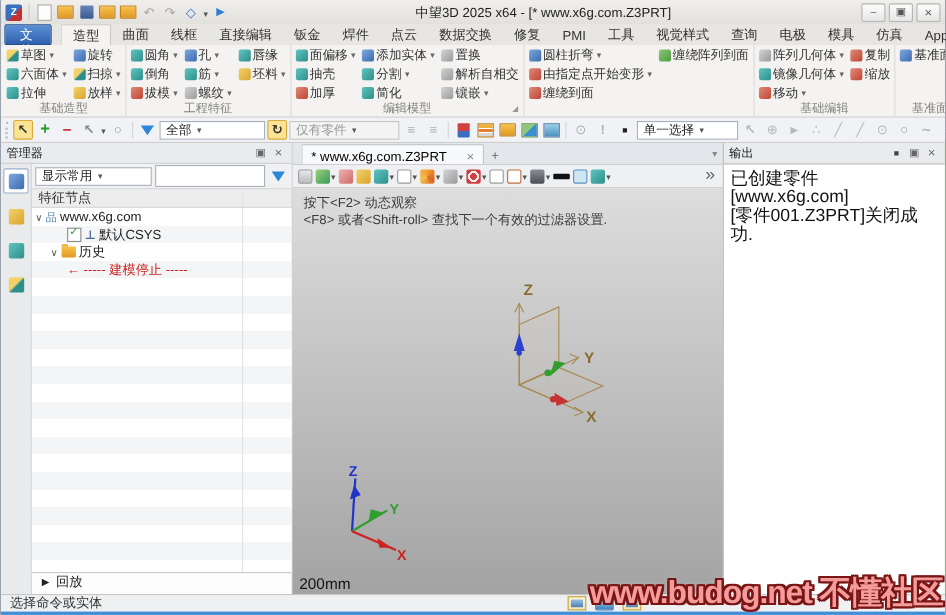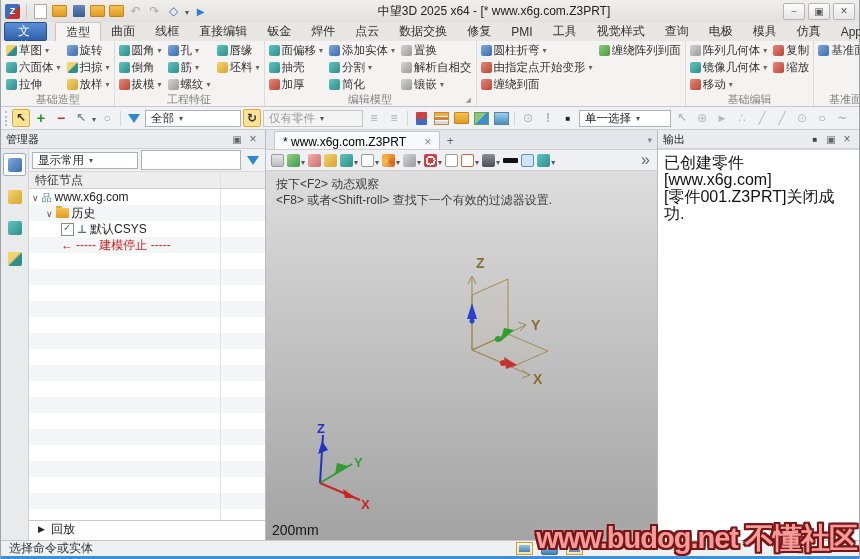--- a/index.html
+++ b/index.html
@@ -472,29 +472,29 @@
           </div>
           <div class="thead">
             <span>特征节点</span>
           </div>
           <div class="tree">
             <div class="trow" style="padding-left:3px">
               <span class="g g-expand"></span>
               <span class="g g-ltree"></span>
               <span>www.x6g.com</span>
             </div>
+            <div class="trow" style="padding-left:32px">
+              <span class="cb"></span>
+              <span class="g g-csys"></span>
+              <span>默认CSYS</span>
+            </div>
             <div class="trow" style="padding-left:17px">
               <span class="g g-expand"></span>
               <span class="folder"></span>
               <span>历史</span>
-            </div>
-            <div class="trow" style="padding-left:32px">
-              <span class="cb"></span>
-              <span class="g g-csys"></span>
-              <span>默认CSYS</span>
             </div>
             <div class="trow red" style="padding-left:32px">
               <span class="g g-stop"></span>
               <span>----- 建模停止 -----</span>
             </div>
           </div>
           <div class="playrow">
             <span class="g g-playk"></span>
             <span>回放</span>
           </div>

